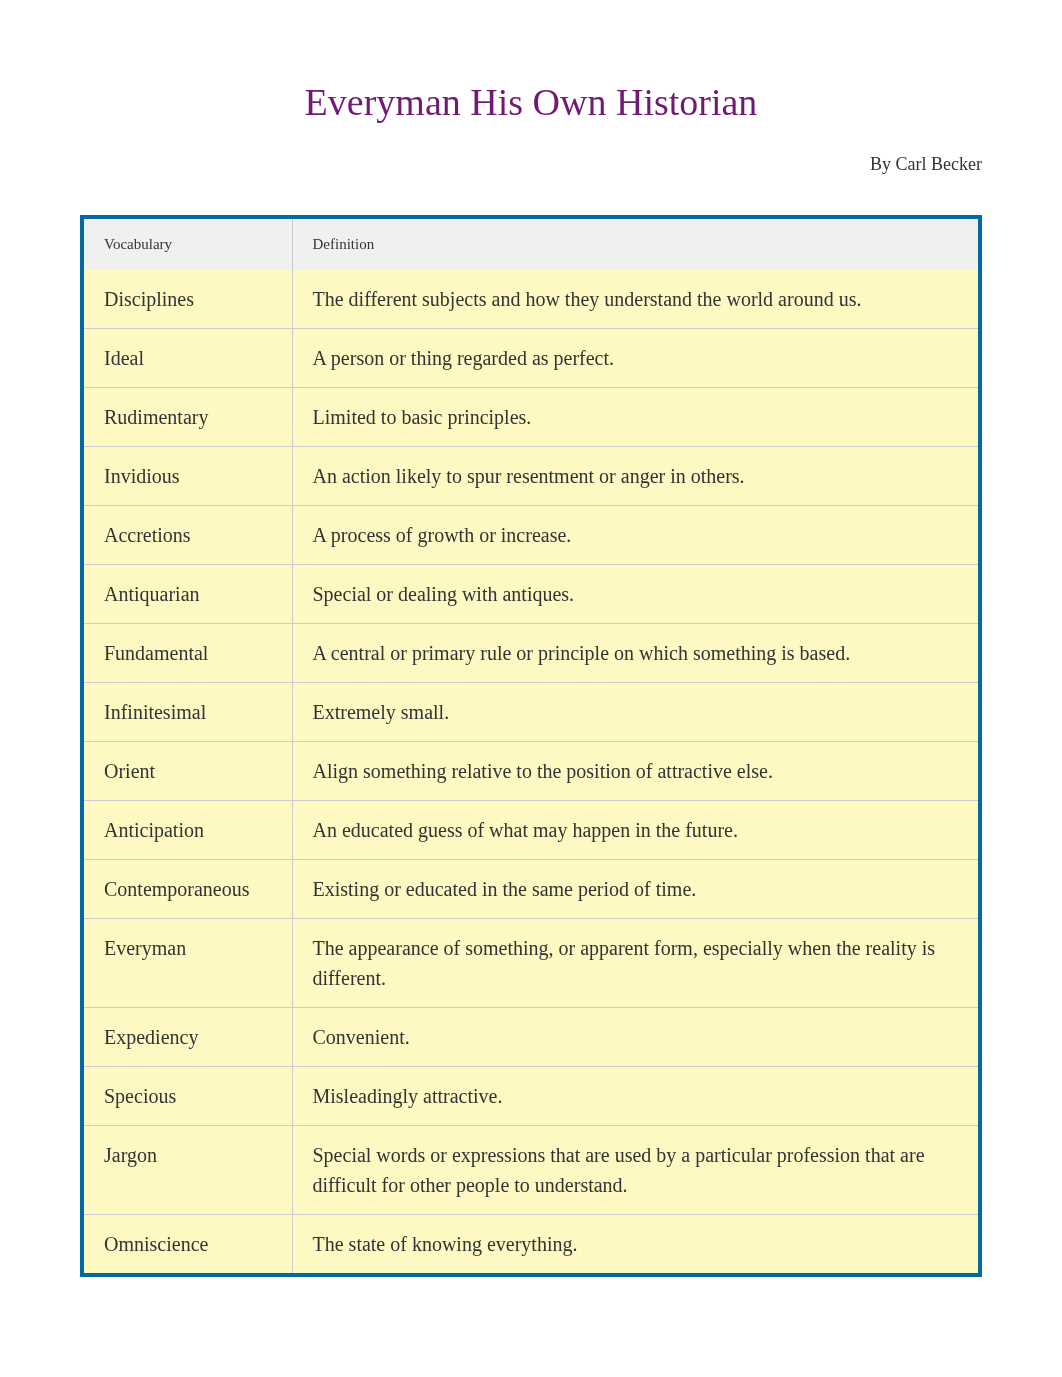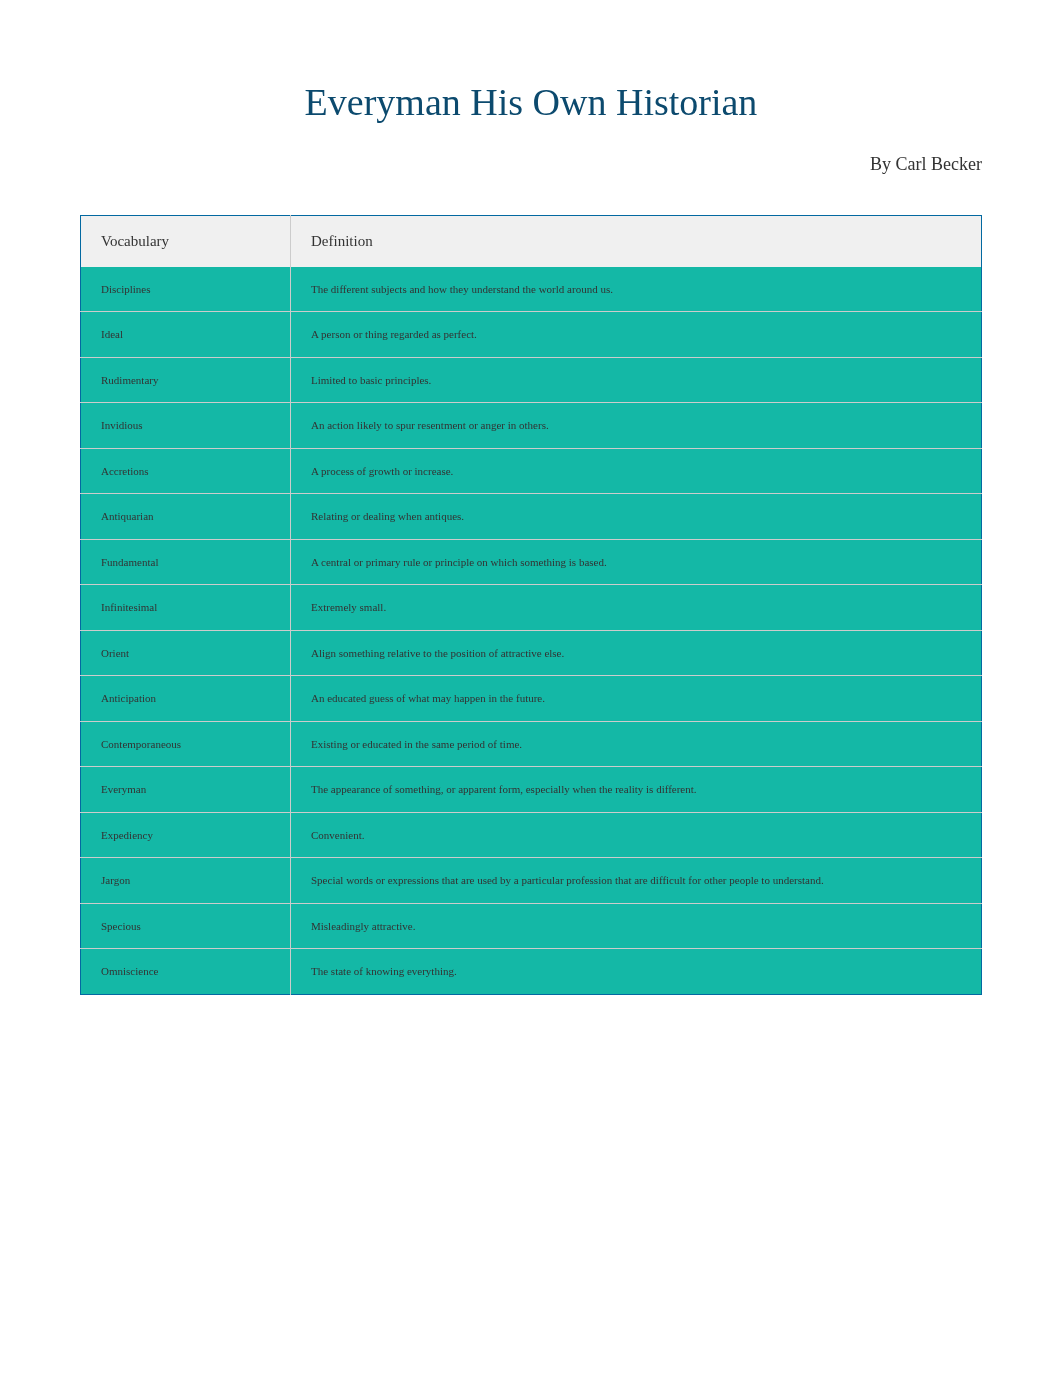--- a/index.html
+++ b/index.html
@@ -13,52 +13,52 @@
       font-family: Georgia, 'Times New Roman', serif;
       color: #333333;
       width: 1062px;
       min-height: 1377px;
       padding: 60px 80px;
     }
 
     .page-title {
       text-align: center;
       font-size: 38px;
-      color: #0c4a6e;
+      color: #701a75;
       font-weight: normal;
       margin-bottom: 30px;
       padding-top: 20px;
     }
 
     .author {
       text-align: right;
       font-size: 18px;
       color: #333333;
       margin-bottom: 40px;
     }
 
     .vocab-table {
       width: 100%;
       border-collapse: collapse;
-      border: 1px solid #0369a1;
-      background-color: #14b8a6;
+      border: 4px solid #0369a1;
+      background-color: #fef9c3;
     }
 
     .vocab-table tr {
       border-bottom: 1px solid #cccccc;
     }
 
     .vocab-table tr:last-child {
       border-bottom: none;
     }
 
     .vocab-table td {
       padding: 14px 20px;
       vertical-align: top;
-      font-size: 11px;
+      font-size: 20px;
       line-height: 1.5;
     }
 
     .vocab-table td:first-child {
       width: 210px;
       color: #333333;
     }
 
     .vocab-table td:last-child {
       color: #333333;
@@ -102,21 +102,21 @@
       <tr>
         <td>Invidious</td>
         <td>An action likely to spur resentment or anger in others.</td>
       </tr>
       <tr>
         <td>Accretions</td>
         <td>A process of growth or increase.</td>
       </tr>
       <tr>
         <td>Antiquarian</td>
-        <td>Relating or dealing when antiques.</td>
+        <td>Special or dealing with antiques.</td>
       </tr>
       <tr>
         <td>Fundamental</td>
         <td>A central or primary rule or principle on which something is based.</td>
       </tr>
       <tr>
         <td>Infinitesimal</td>
         <td>Extremely small.</td>
       </tr>
       <tr>
@@ -133,25 +133,25 @@
       </tr>
       <tr>
         <td>Everyman</td>
         <td>The appearance of something, or apparent form, especially when the reality is different.</td>
       </tr>
       <tr>
         <td>Expediency</td>
         <td>Convenient.</td>
       </tr>
       <tr>
+        <td>Specious</td>
+        <td>Misleadingly attractive.</td>
+      </tr>
+      <tr>
         <td>Jargon</td>
         <td>Special words or expressions that are used by a particular profession that are difficult for other people to understand.</td>
-      </tr>
-      <tr>
-        <td>Specious</td>
-        <td>Misleadingly attractive.</td>
       </tr>
       <tr>
         <td>Omniscience</td>
         <td>The state of knowing everything.</td>
       </tr>
     </tbody>
 </table>
 
 </body></html>

